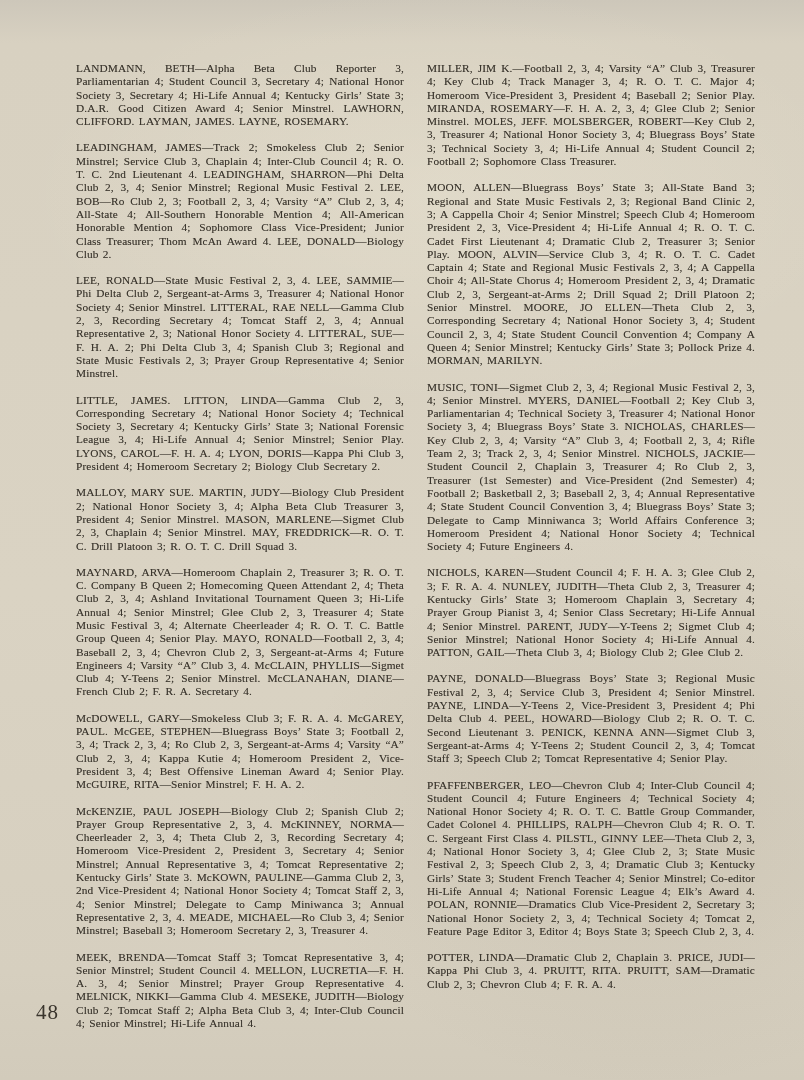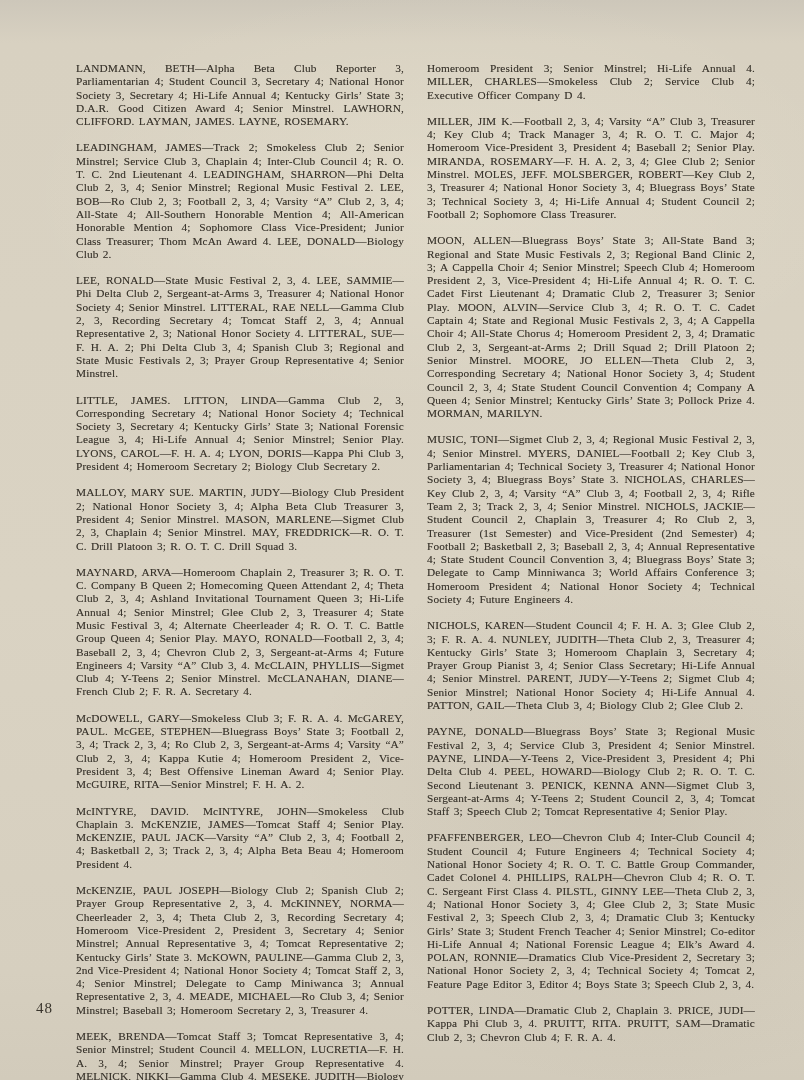--- a/index.html
+++ b/index.html
@@ -39,45 +39,43 @@
     text-align: justify;
     letter-spacing: 0.12px;
     word-spacing: 1.4px;
     color: #3a352d;
     text-shadow: 0 0 0.4px rgba(58,53,45,0.45);
   }
   .page-number {
     position: absolute;
     left: 36px;
     top: 1000px;
-    font-size: 15px;
+    font-size: 21px;
     letter-spacing: 1px;
     color: #3a352d;
   }
 </style>
 </head>
 <body>
 
 <div class="sheet">
   <div class="columns">
     <div class="col">
       <p>LANDMANN, BETH—Alpha Beta Club Reporter 3, Parliamentarian 4; Student Council 3, Secretary 4; National Honor Society 3, Secretary 4; Hi-Life Annual 4; Kentucky Girls’ State 3; D.A.R. Good Citizen Award 4; Senior Minstrel. LAWHORN, CLIFFORD. LAYMAN, JAMES. LAYNE, ROSEMARY.</p>
       <p>LEADINGHAM, JAMES—Track 2; Smokeless Club 2; Senior Minstrel; Service Club 3, Chaplain 4; Inter-Club Council 4; R. O. T. C. 2nd Lieutenant 4. LEADINGHAM, SHARRON—Phi Delta Club 2, 3, 4; Senior Minstrel; Regional Music Festival 2. LEE, BOB—Ro Club 2, 3; Football 2, 3, 4; Varsity “A” Club 2, 3, 4; All-State 4; All-Southern Honorable Mention 4; All-American Honorable Mention 4; Sophomore Class Vice-President; Junior Class Treasurer; Thom McAn Award 4. LEE, DONALD—Biology Club 2.</p>
       <p>LEE, RONALD—State Music Festival 2, 3, 4. LEE, SAMMIE—Phi Delta Club 2, Sergeant-at-Arms 3, Treasurer 4; National Honor Society 4; Senior Minstrel. LITTERAL, RAE NELL—Gamma Club 2, 3, Recording Secretary 4; Tomcat Staff 2, 3, 4; Annual Representative 2, 3; National Honor Society 4. LITTERAL, SUE—F. H. A. 2; Phi Delta Club 3, 4; Spanish Club 3; Regional and State Music Festivals 2, 3; Prayer Group Representative 4; Senior Minstrel.</p>
       <p>LITTLE, JAMES. LITTON, LINDA—Gamma Club 2, 3, Corresponding Secretary 4; National Honor Society 4; Technical Society 3, Secretary 4; Kentucky Girls’ State 3; National Forensic League 3, 4; Hi-Life Annual 4; Senior Minstrel; Senior Play. LYONS, CAROL—F. H. A. 4; LYON, DORIS—Kappa Phi Club 3, President 4; Homeroom Secretary 2; Biology Club Secretary 2.</p>
       <p>MALLOY, MARY SUE. MARTIN, JUDY—Biology Club President 2; National Honor Society 3, 4; Alpha Beta Club Treasurer 3, President 4; Senior Minstrel. MASON, MARLENE—Sigmet Club 2, 3, Chaplain 4; Senior Minstrel. MAY, FREDDRICK—R. O. T. C. Drill Platoon 3; R. O. T. C. Drill Squad 3.</p>
       <p>MAYNARD, ARVA—Homeroom Chaplain 2, Treasurer 3; R. O. T. C. Company B Queen 2; Homecoming Queen Attendant 2, 4; Theta Club 2, 3, 4; Ashland Invitational Tournament Queen 3; Hi-Life Annual 4; Senior Minstrel; Glee Club 2, 3, Treasurer 4; State Music Festival 3, 4; Alternate Cheerleader 4; R. O. T. C. Battle Group Queen 4; Senior Play. MAYO, RONALD—Football 2, 3, 4; Baseball 2, 3, 4; Chevron Club 2, 3, Sergeant-at-Arms 4; Future Engineers 4; Varsity “A” Club 3, 4. McCLAIN, PHYLLIS—Sigmet Club 4; Y-Teens 2; Senior Minstrel. McCLANAHAN, DIANE—French Club 2; F. R. A. Secretary 4.</p>
       <p>McDOWELL, GARY—Smokeless Club 3; F. R. A. 4. McGAREY, PAUL. McGEE, STEPHEN—Bluegrass Boys’ State 3; Football 2, 3, 4; Track 2, 3, 4; Ro Club 2, 3, Sergeant-at-Arms 4; Varsity “A” Club 2, 3, 4; Kappa Kutie 4; Homeroom President 2, Vice-President 3, 4; Best Offensive Lineman Award 4; Senior Play. McGUIRE, RITA—Senior Minstrel; F. H. A. 2.</p>
-      <p>McINTYRE, DAVID. McINTYRE, JOHN—Smokeless Club Chaplain 3. McKENZIE, JAMES—Tomcat Staff 4; Senior Play. McKENZIE, PAUL JACK—Varsity “A” Club 2, 3, 4; Football 2, 4; Basketball 2, 3; Track 2, 3, 4; Alpha Beta Beau 4; Homeroom President 4.</p>
       <p>McKENZIE, PAUL JOSEPH—Biology Club 2; Spanish Club 2; Prayer Group Representative 2, 3, 4. McKINNEY, NORMA—Cheerleader 2, 3, 4; Theta Club 2, 3, Recording Secretary 4; Homeroom Vice-President 2, President 3, Secretary 4; Senior Minstrel; Annual Representative 3, 4; Tomcat Representative 2; Kentucky Girls’ State 3. McKOWN, PAULINE—Gamma Club 2, 3, 2nd Vice-President 4; National Honor Society 4; Tomcat Staff 2, 3, 4; Senior Minstrel; Delegate to Camp Miniwanca 3; Annual Representative 2, 3, 4. MEADE, MICHAEL—Ro Club 3, 4; Senior Minstrel; Baseball 3; Homeroom Secretary 2, 3, Treasurer 4.</p>
       <p>MEEK, BRENDA—Tomcat Staff 3; Tomcat Representative 3, 4; Senior Minstrel; Student Council 4. MELLON, LUCRETIA—F. H. A. 3, 4; Senior Minstrel; Prayer Group Representative 4. MELNICK, NIKKI—Gamma Club 4. MESEKE, JUDITH—Biology Club 2; Tomcat Staff 2; Alpha Beta Club 3, 4; Inter-Club Council 4; Senior Minstrel; Hi-Life Annual 4.</p>
 
     </div>
     <div class="col">
-      <p>Homeroom President 3; Senior Minstrel; Hi-Life Annual 4. MILLER, CHARLES—Smokeless Club 2; Service Club 4; Executive Officer Company D 4.</p>
       <p>MILLER, JIM K.—Football 2, 3, 4; Varsity “A” Club 3, Treasurer 4; Key Club 4; Track Manager 3, 4; R. O. T. C. Major 4; Homeroom Vice-President 3, President 4; Baseball 2; Senior Play. MIRANDA, ROSEMARY—F. H. A. 2, 3, 4; Glee Club 2; Senior Minstrel. MOLES, JEFF. MOLSBERGER, ROBERT—Key Club 2, 3, Treasurer 4; National Honor Society 3, 4; Bluegrass Boys’ State 3; Technical Society 3, 4; Hi-Life Annual 4; Student Council 2; Football 2; Sophomore Class Treasurer.</p>
       <p>MOON, ALLEN—Bluegrass Boys’ State 3; All-State Band 3; Regional and State Music Festivals 2, 3; Regional Band Clinic 2, 3; A Cappella Choir 4; Senior Minstrel; Speech Club 4; Homeroom President 2, 3, Vice-President 4; Hi-Life Annual 4; R. O. T. C. Cadet First Lieutenant 4; Dramatic Club 2, Treasurer 3; Senior Play. MOON, ALVIN—Service Club 3, 4; R. O. T. C. Cadet Captain 4; State and Regional Music Festivals 2, 3, 4; A Cappella Choir 4; All-State Chorus 4; Homeroom President 2, 3, 4; Dramatic Club 2, 3, Sergeant-at-Arms 2; Drill Squad 2; Drill Platoon 2; Senior Minstrel. MOORE, JO ELLEN—Theta Club 2, 3, Corresponding Secretary 4; National Honor Society 3, 4; Student Council 2, 3, 4; State Student Council Convention 4; Company A Queen 4; Senior Minstrel; Kentucky Girls’ State 3; Pollock Prize 4. MORMAN, MARILYN.</p>
       <p>MUSIC, TONI—Sigmet Club 2, 3, 4; Regional Music Festival 2, 3, 4; Senior Minstrel. MYERS, DANIEL—Football 2; Key Club 3, Parliamentarian 4; Technical Society 3, Treasurer 4; National Honor Society 3, 4; Bluegrass Boys’ State 3. NICHOLAS, CHARLES—Key Club 2, 3, 4; Varsity “A” Club 3, 4; Football 2, 3, 4; Rifle Team 2, 3; Track 2, 3, 4; Senior Minstrel. NICHOLS, JACKIE—Student Council 2, Chaplain 3, Treasurer 4; Ro Club 2, 3, Treasurer (1st Semester) and Vice-President (2nd Semester) 4; Football 2; Basketball 2, 3; Baseball 2, 3, 4; Annual Representative 4; State Student Council Convention 3, 4; Bluegrass Boys’ State 3; Delegate to Camp Minniwanca 3; World Affairs Conference 3; Homeroom President 4; National Honor Society 4; Technical Society 4; Future Engineers 4.</p>
       <p>NICHOLS, KAREN—Student Council 4; F. H. A. 3; Glee Club 2, 3; F. R. A. 4. NUNLEY, JUDITH—Theta Club 2, 3, Treasurer 4; Kentucky Girls’ State 3; Homeroom Chaplain 3, Secretary 4; Prayer Group Pianist 3, 4; Senior Class Secretary; Hi-Life Annual 4; Senior Minstrel. PARENT, JUDY—Y-Teens 2; Sigmet Club 4; Senior Minstrel; National Honor Society 4; Hi-Life Annual 4. PATTON, GAIL—Theta Club 3, 4; Biology Club 2; Glee Club 2.</p>
       <p>PAYNE, DONALD—Bluegrass Boys’ State 3; Regional Music Festival 2, 3, 4; Service Club 3, President 4; Senior Minstrel. PAYNE, LINDA—Y-Teens 2, Vice-President 3, President 4; Phi Delta Club 4. PEEL, HOWARD—Biology Club 2; R. O. T. C. Second Lieutenant 3. PENICK, KENNA ANN—Sigmet Club 3, Sergeant-at-Arms 4; Y-Teens 2; Student Council 2, 3, 4; Tomcat Staff 3; Speech Club 2; Tomcat Representative 4; Senior Play.</p>
       <p>PFAFFENBERGER, LEO—Chevron Club 4; Inter-Club Council 4; Student Council 4; Future Engineers 4; Technical Society 4; National Honor Society 4; R. O. T. C. Battle Group Commander, Cadet Colonel 4. PHILLIPS, RALPH—Chevron Club 4; R. O. T. C. Sergeant First Class 4. PILSTL, GINNY LEE—Theta Club 2, 3, 4; National Honor Society 3, 4; Glee Club 2, 3; State Music Festival 2, 3; Speech Club 2, 3, 4; Dramatic Club 3; Kentucky Girls’ State 3; Student French Teacher 4; Senior Minstrel; Co-editor Hi-Life Annual 4; National Forensic League 4; Elk’s Award 4. POLAN, RONNIE—Dramatics Club Vice-President 2, Secretary 3; National Honor Society 2, 3, 4; Technical Society 4; Tomcat 2, Feature Page Editor 3, Editor 4; Boys State 3; Speech Club 2, 3, 4.</p>
       <p>POTTER, LINDA—Dramatic Club 2, Chaplain 3. PRICE, JUDI—Kappa Phi Club 3, 4. PRUITT, RITA. PRUITT, SAM—Dramatic Club 2, 3; Chevron Club 4; F. R. A. 4.</p>
 
     </div>
   </div>

